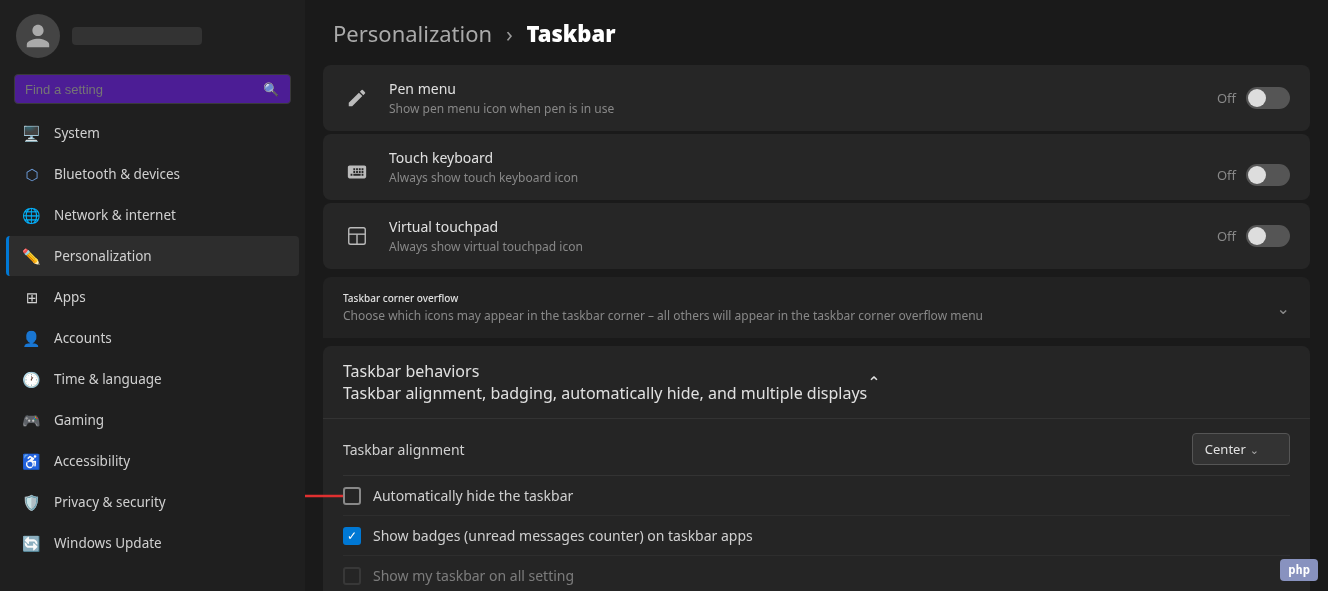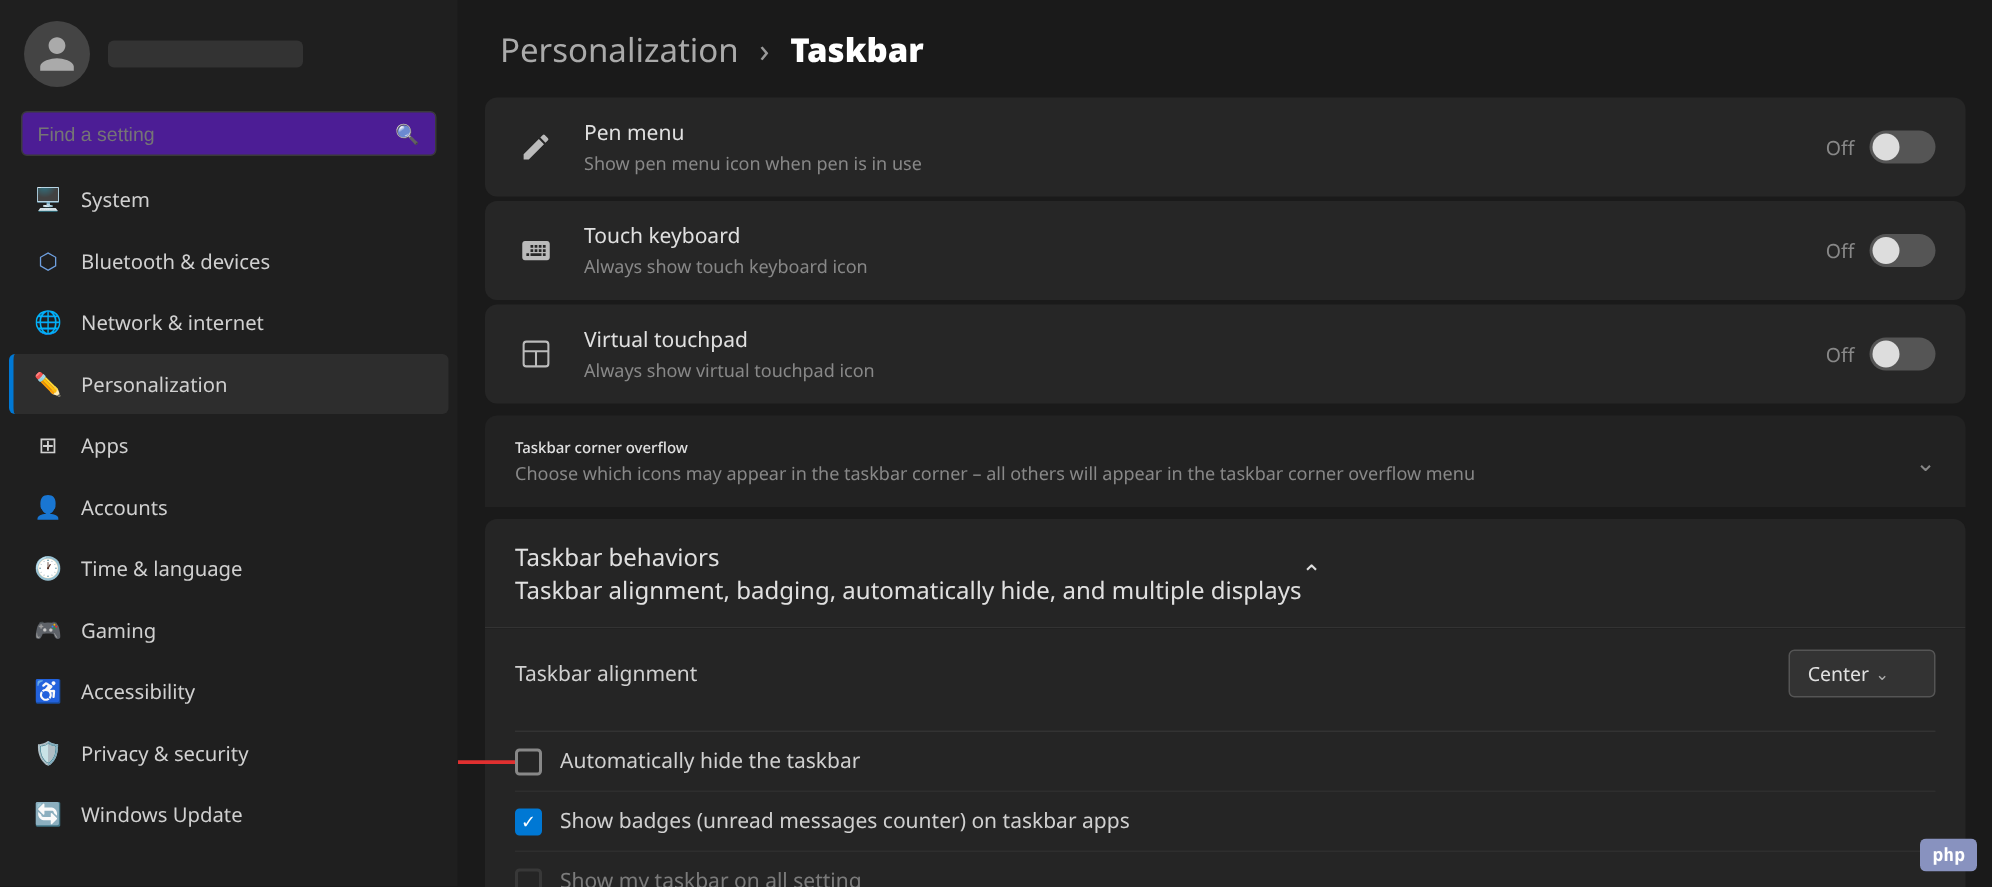--- a/index.html
+++ b/index.html
@@ -256,21 +256,21 @@
     .behaviors-body {
       background: #252525;
       margin: 0 18px;
       border-radius: 0 0 8px 8px;
       padding: 0 20px 10px;
     }
 
     .alignment-row {
       display: flex;
       align-items: center;
-      padding: 14px 0 22px;
+      padding: 14px 0 10px;
       border-bottom: 1px solid #333;
     }
 
     .alignment-row .label {
       flex: 1;
       font-size: 14px;
       color: #d0d0d0;
     }
 
     .dropdown {
@@ -426,21 +426,21 @@
     <div class="row-text">
       <div class="row-title">Pen menu</div>
       <div class="row-desc">Show pen menu icon when pen is in use</div>
     </div>
     <div class="row-right">
       <span>Off</span>
       <div class="toggle"></div>
     </div>
   </div>
 
-  <div class="section-row" style="margin-top:2px;">
+  <div class="section-row" style="margin-top:2px;align-items:flex-end;">
     <div class="row-icon">
       <svg width="22" height="22" viewBox="0 0 24 24" fill="#bbb">
           <path d="M20 5H4c-1.1 0-2 .9-2 2v10c0 1.1.9 2 2 2h16c1.1 0 2-.9 2-2V7c0-1.1-.9-2-2-2zm-9 3h2v2h-2V8zm0 3h2v2h-2v-2zM8 8h2v2H8V8zm0 3h2v2H8v-2zm-1 5H5v-2h2v2zm9 0H8v-2h8v2zm0-3h-2v-2h2v2zm0-3h-2V8h2v2zm3 6h-2v-2h2v2zm0-3h-2v-2h2v2zm0-3h-2V8h2v2z"></path>
         </svg>
     </div>
     <div class="row-text">
       <div class="row-title">Touch keyboard</div>
       <div class="row-desc">Always show touch keyboard icon</div>
     </div>
     <div class="row-right">

